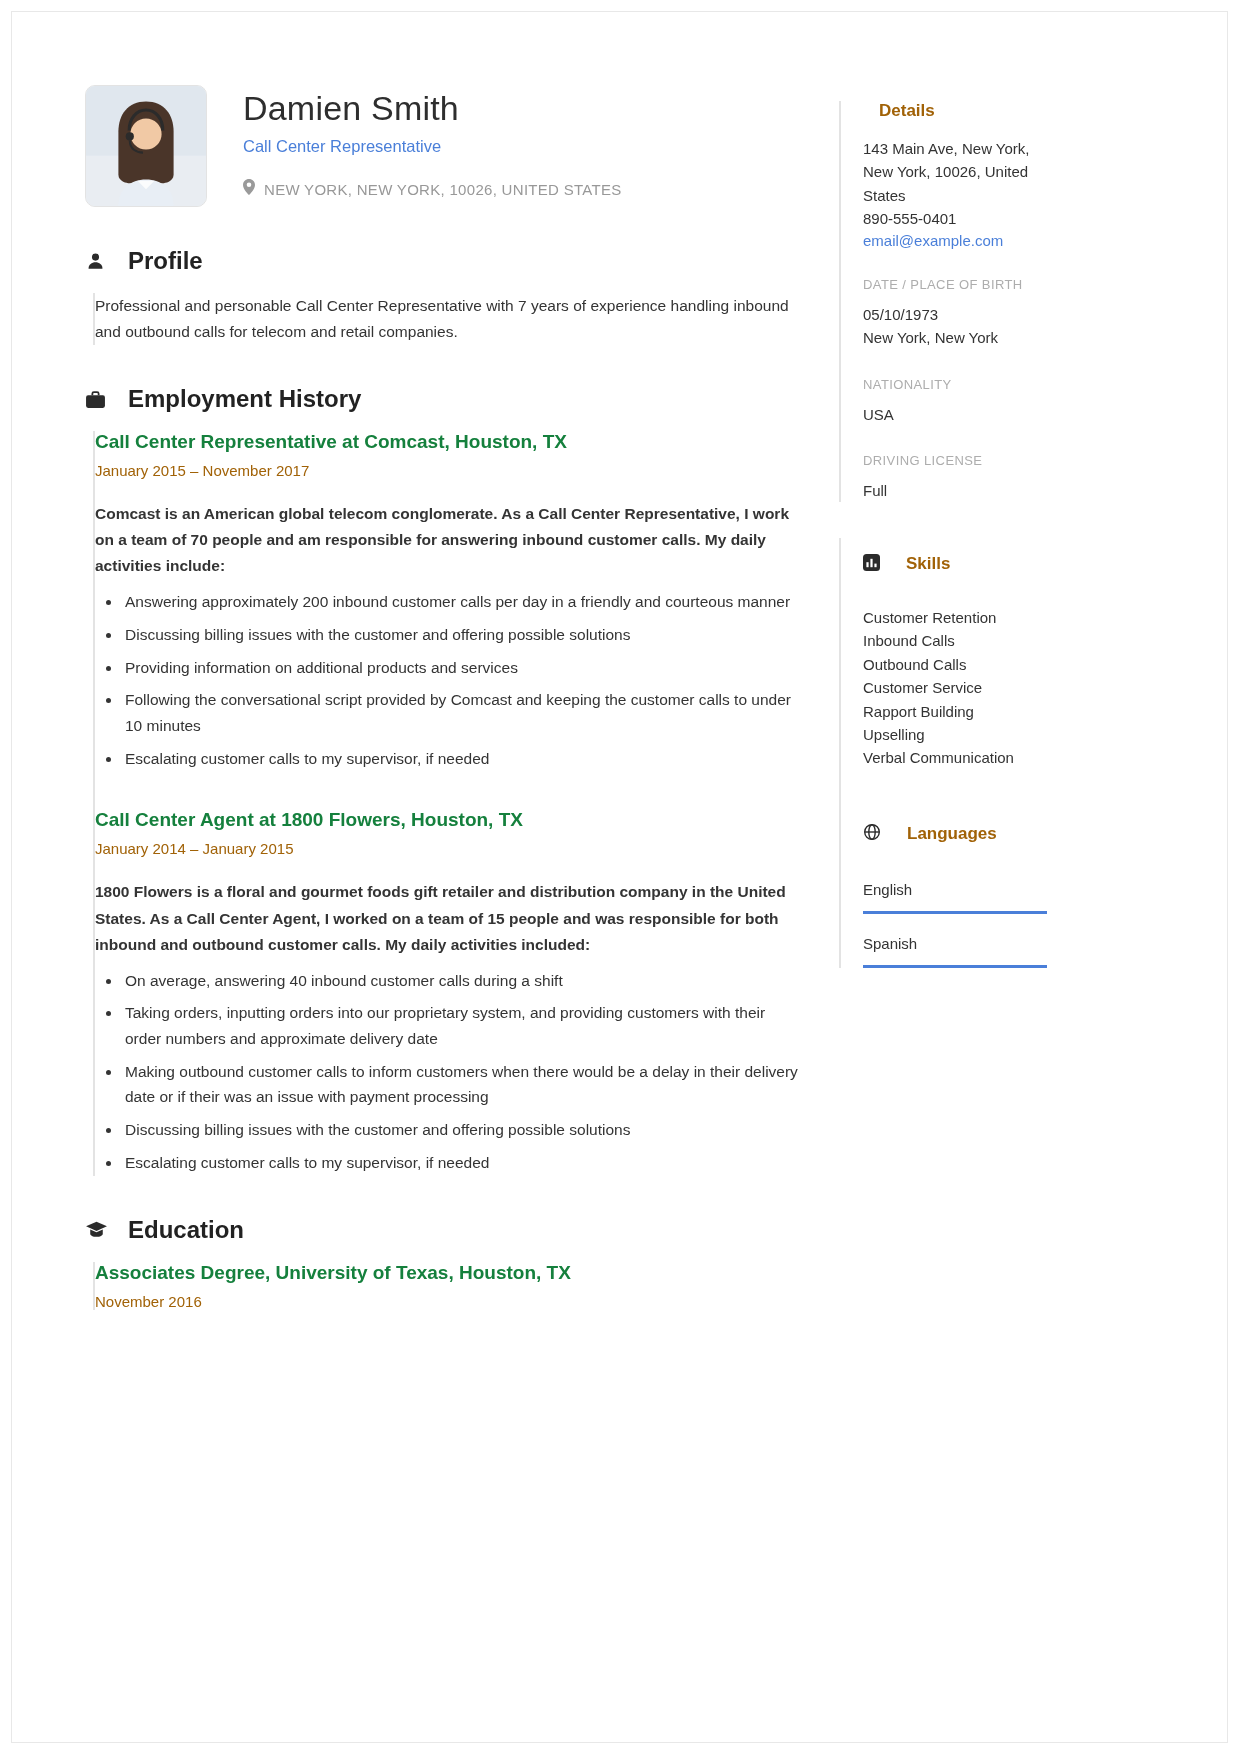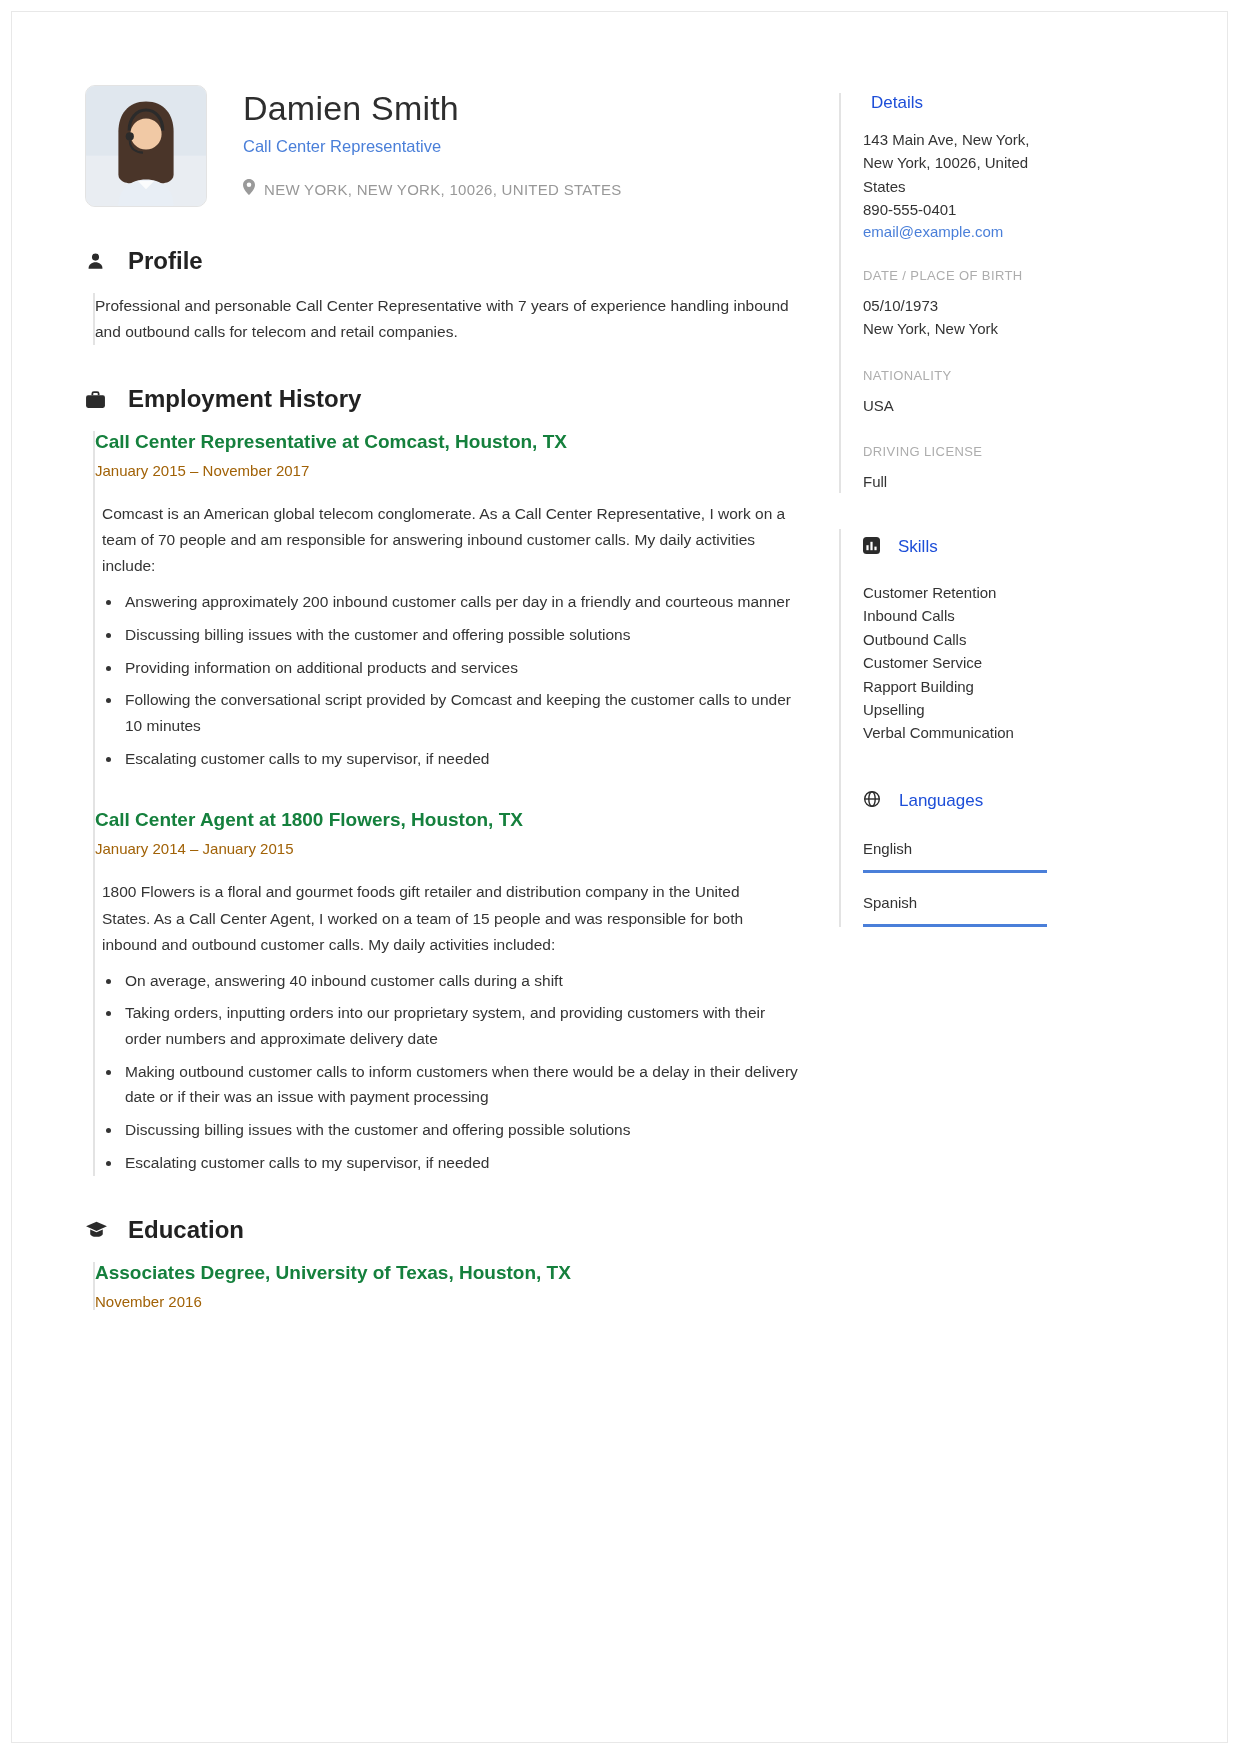--- a/index.html
+++ b/index.html
@@ -58,33 +58,33 @@
     margin-left: 8px;
     margin-top: 18px;
     border-left: 2px solid #e3e3e3;
   }
 
   .body-text { margin: 0; font-size: 15.5px; line-height: 1.68; color: #343434; }
 
   .job + .job { margin-top: 38px; }
   h3.entry-title { margin: 0; font-size: 19px; font-weight: 700; color: #15803d; }
   .dates { margin-top: 9px; font-size: 15px; color: #a16207; }
-  .job .desc { margin: 22px 7px 10px; }
+  .job .desc { margin: 22px 0 10px; font-weight: bold; }
   ul.bullets { margin: 4px 0 0; padding-left: 27px; }
   ul.bullets li {
     font-size: 15.5px; line-height: 1.66; color: #343434;
     margin-bottom: 7px; padding-left: 3px;
   }
   ul.bullets li:last-child { margin-bottom: 0; }
 
   
   .sidebar { flex: none; margin-left: 40px; width: 208px; }
   .side-block { border-left: 2px solid #e3e3e3; padding-left: 22px; }
   .side-block + .side-block { margin-top: 36px; }
-  h4.side-title { margin: 8px; font-size: 17px; font-weight: 400; color: #1d4ed8; }
+  h4.side-title { margin: 16px; font-size: 17px; font-weight: 700; color: #a16207; }
   .side-h { display: flex; align-items: center; gap: 10px; }
   .side-text { font-size: 15px; line-height: 1.55; color: #333; }
   .addr { margin: 15px 0 0; }
   .email {
     display: inline-block; margin-top: 2px;
     color: #4a7fd9; text-decoration: none; font-size: 15px;
     cursor: pointer;
   }
   .side-label {
     margin-top: 27px; margin-bottom: 11px;

